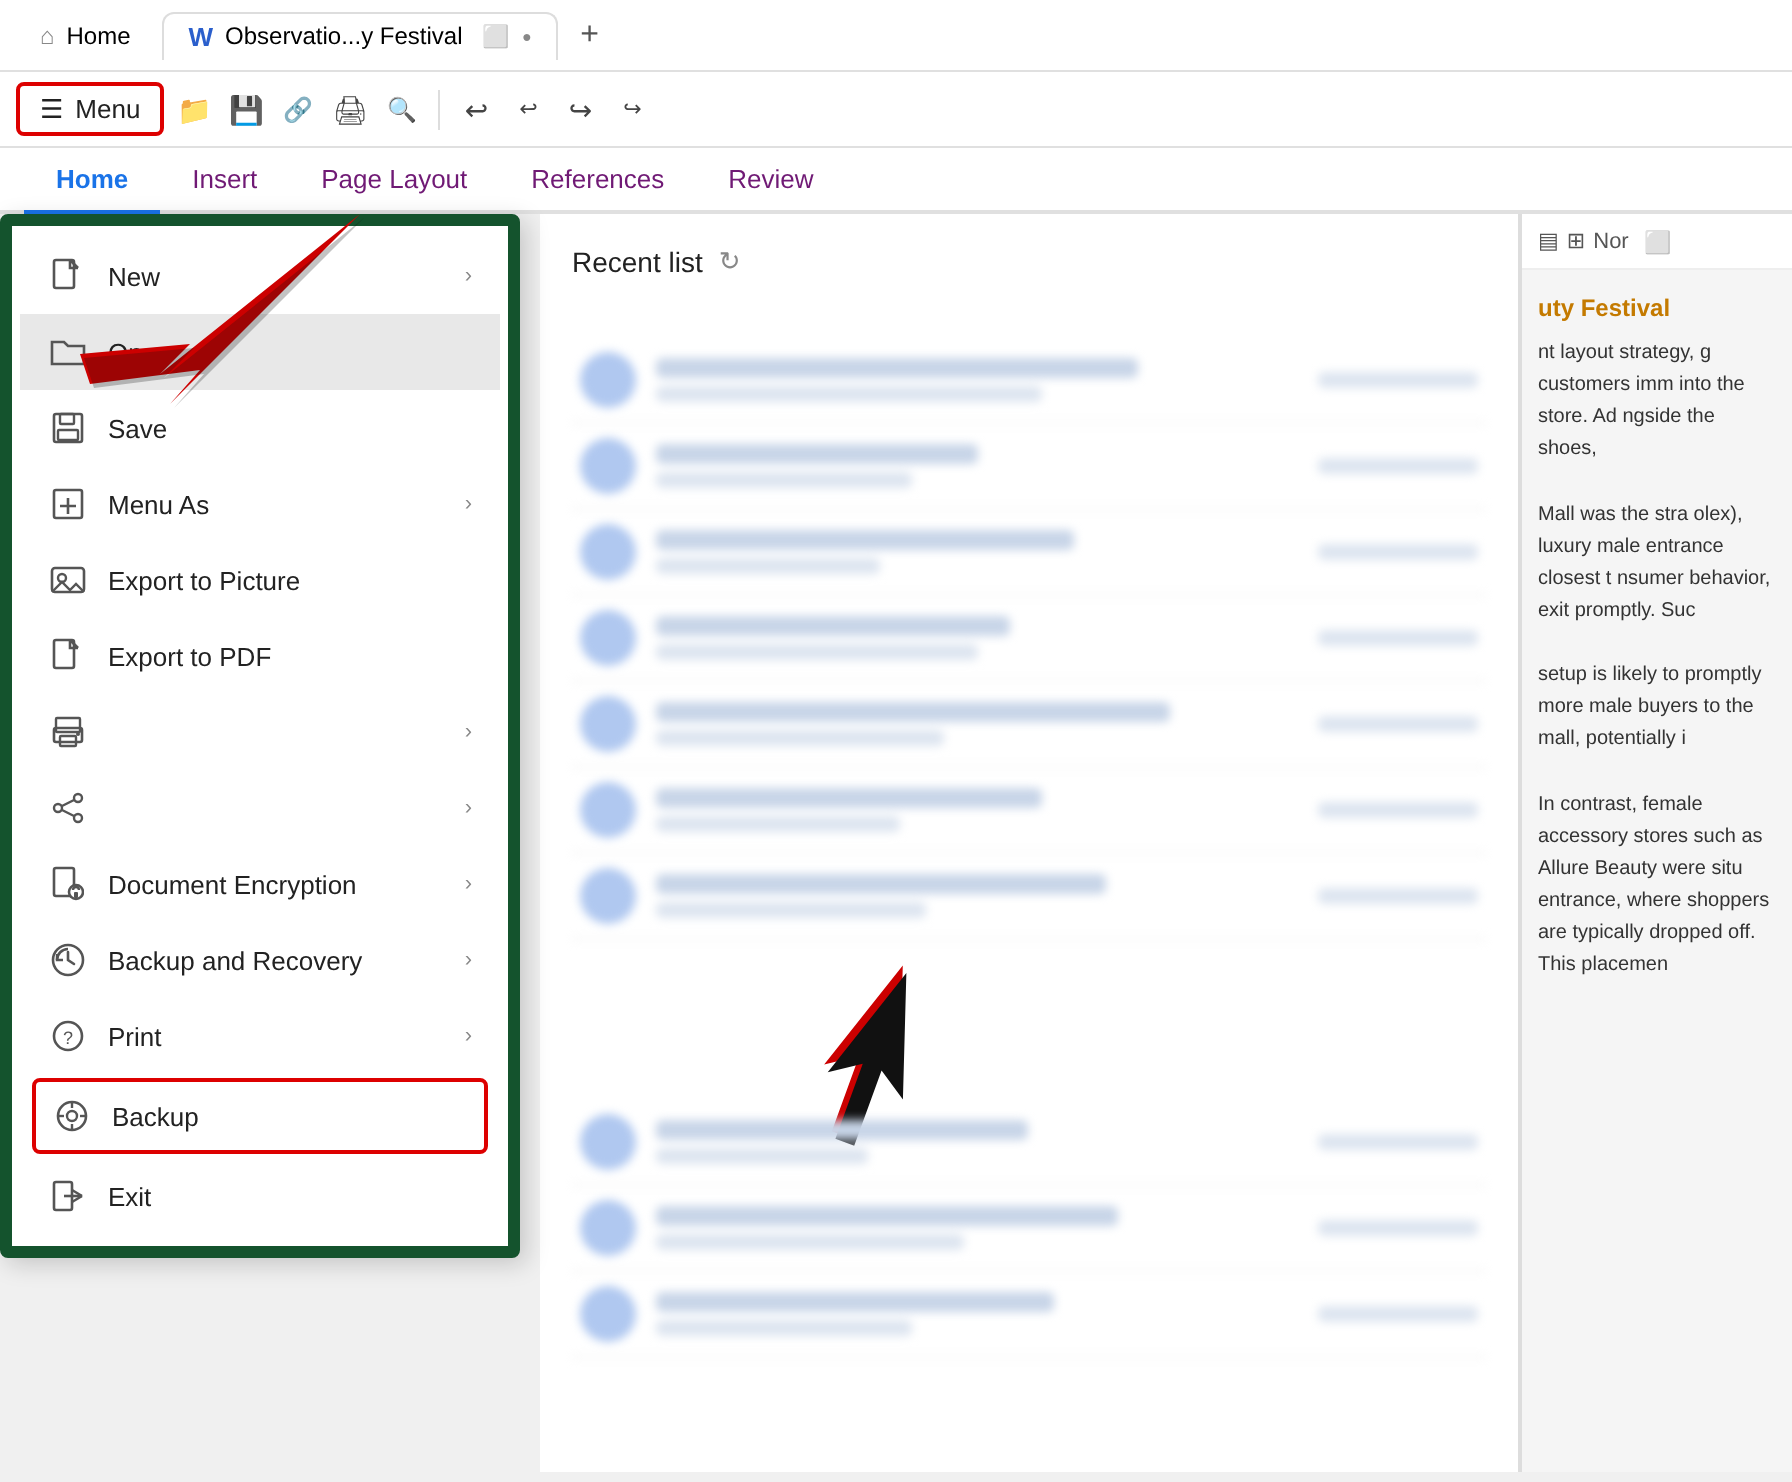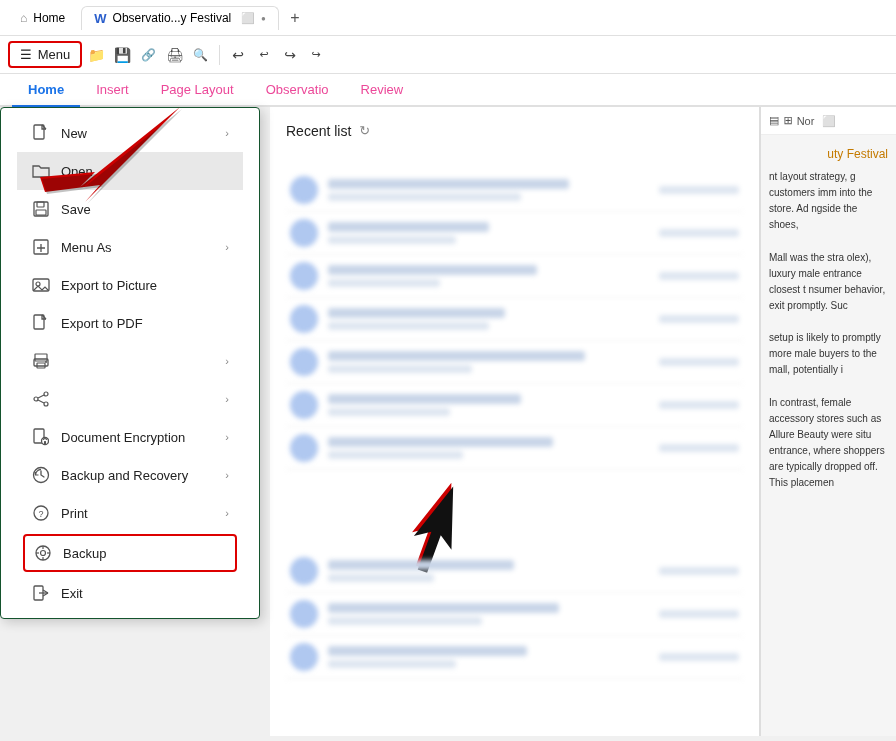--- a/index.html
+++ b/index.html
@@ -26,33 +26,33 @@
     }
     .toolbar-icon { width: 22px; height: 22px; display: flex; align-items: center; justify-content: center; color: #444; cursor: pointer; font-size: 14px; border-radius: 3px; }
     .separator { width: 1px; height: 20px; background: #ddd; margin: 0 3px; }
 
     
     .nav-tabs {
       display: flex; align-items: center; background: #fff;
       border-bottom: 2px solid #e0e0e0; padding: 0 12px; gap: 0;
     }
     .nav-tab {
-      padding: 8px 16px; font-size: 13px; cursor: pointer; color: #ec4899;
+      padding: 8px 16px; font-size: 13px; cursor: pointer; color: #701a75;
       border-bottom: 2px solid transparent; margin-bottom: -2px;
     }
     .nav-tab.active { color: #1a73e8; border-bottom: 2px solid #1a73e8; font-weight: 600; }
 
     
     .content-area { display: flex; height: calc(741px - 36px - 38px - 38px); position: relative; }
 
     
     .dropdown-menu {
       position: absolute; left: 0; top: 0; width: 260px;
-      background: #fff; border: 1px solid #14532d; box-shadow: 3px 3px 12px rgba(0,0,0,0.18);
-      z-index: 100; border-radius: 4px; padding: 6px 16px;
+      background: #fff; border: 6px solid #14532d; box-shadow: 3px 3px 12px rgba(0,0,0,0.18);
+      z-index: 100; border-radius: 4px; padding: 6px 4px;
     }
     .menu-item {
       display: flex; align-items: center; gap: 10px; padding: 9px 14px;
       cursor: pointer; color: #222; font-size: 13px; position: relative;
     }
     .menu-item.highlighted { background: #e8e8e8; }
     .menu-item.selected { background: #e6f0ff; border: 1.5px solid #7ab0ff; border-radius: 4px; margin: 2px 6px; padding: 7px 8px; }
     .menu-icon { width: 20px; height: 20px; display: flex; align-items: center; justify-content: center; color: #555; flex-shrink: 0; }
     .menu-label { flex: 1; }
     .menu-arrow { color: #888; font-size: 11px; margin-left: auto; }
@@ -65,21 +65,21 @@
     }
     .recent-header { display: flex; align-items: flex-start; gap: 8px; margin-bottom: 30px; font-size: 14px; font-weight: 500; color: #222; }
     .recent-item { display: flex; align-items: center; gap: 10px; padding: 7px 4px; border-bottom: 1px solid #f0f0f0; }
     .recent-icon { width: 28px; height: 28px; border-radius: 50%; background: #c5d8f5; display: flex; align-items: center; justify-content: center; flex-shrink: 0; }
     .recent-text-block { flex: 1; }
     .recent-title { height: 10px; background: #c8d5e8; border-radius: 3px; margin-bottom: 4px; }
     .recent-sub { height: 8px; background: #dde5f0; border-radius: 3px; width: 60%; }
     .recent-date { height: 8px; background: #dde5f0; border-radius: 3px; width: 80px; }
     .doc-toolbar { display: flex; align-items: center; gap: 4px; padding: 6px 8px; background: #fff; border-bottom: 1px solid #eee; flex-wrap: wrap; }
     .doc-text-area { padding: 10px 8px; font-size: 11px; color: #333; line-height: 1.5; }
-    .festival-title { color: #c47a00; font-weight: normal; font-size: 12px; margin-bottom: 6px; text-align: right; }
+    .festival-title { color: #c47a00; font-weight: bold; font-size: 12px; margin-bottom: 6px; }
     .doc-body-text { font-size: 10px; color: #333; line-height: 1.6; }
 
     
     .blur-item { filter: blur(2.5px); }
   </style>
 </head>
 <body>
 
 <div class="title-bar">
   <div class="tab">
@@ -109,21 +109,21 @@
   <div class="toolbar-icon">↩</div>
   <div class="toolbar-icon" style="font-size:11px;">↩</div>
   <div class="toolbar-icon">↪</div>
   <div class="toolbar-icon" style="font-size:11px;">↪</div>
 </div>
 
 <div class="nav-tabs">
   <div class="nav-tab active">Home</div>
   <div class="nav-tab">Insert</div>
   <div class="nav-tab">Page Layout</div>
-  <div class="nav-tab">Observatio</div>
+  <div class="nav-tab">References</div>
   <div class="nav-tab">Review</div>
 </div>
 
 <div class="content-area">
 
   <div class="dropdown-menu">
 
     <div class="menu-item">
       <span class="menu-icon">
         <svg width="16" height="18" viewBox="0 0 16 18">

